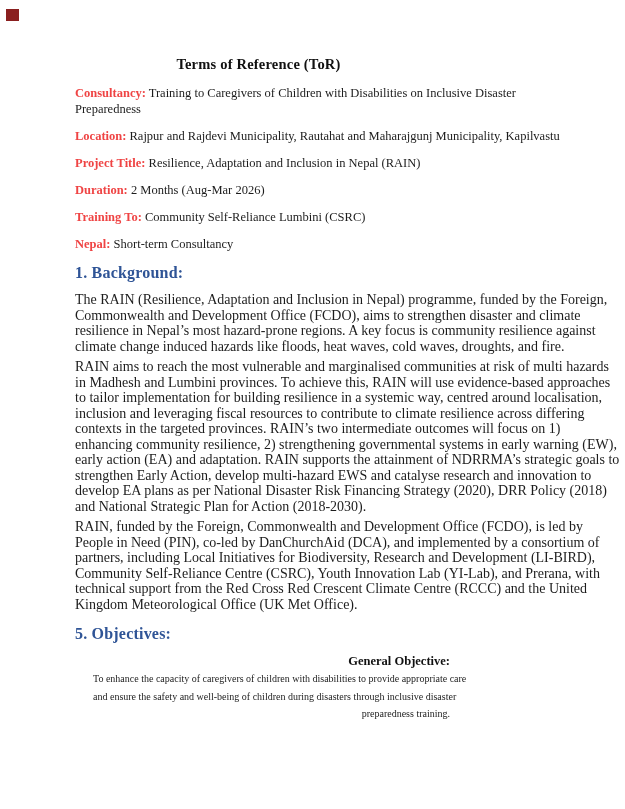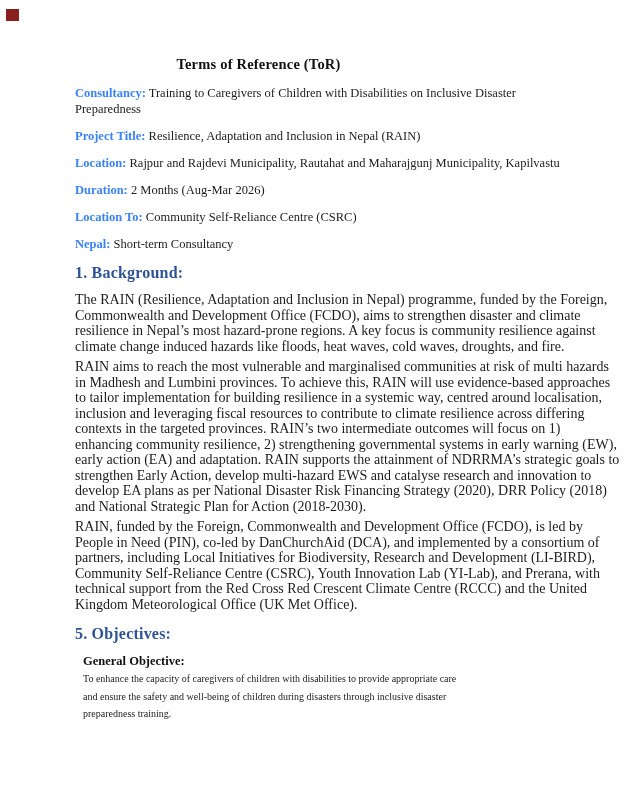--- a/index.html
+++ b/index.html
@@ -40,42 +40,43 @@
     letter-spacing: 0.2px;
   }
   .field {
     font-size: 12.5px;
     line-height: 16px;
     margin: 0 0 11px 0;
     white-space: pre;
   }
   .field .field-label {
     font-weight: bold;
-    color: #3b82f6;
+    color: #ef4444;
   }
   .section-heading {
     color: #2F5496;
     font-size: 16px;
     line-height: 20px;
     font-weight: bold;
     margin: 9px 0 9px 0;
     letter-spacing: 0.2px;
   }
   .section-heading.objectives {
     margin-top: 12px;
   }
   .para {
     font-size: 14px;
     line-height: 15.5px;
     margin: 0 0 5px 0;
     white-space: pre;
   }
   .objective-block {
-    margin-left: 8px;
+    margin-left: 18px;
     margin-top: 9px;
+    text-align: right;
   }
   .objective-label {
     font-size: 12.5px;
     line-height: 17px;
     font-weight: bold;
     margin: 0;
     color: #111111;
   }
   .objective-text {
     font-size: 10px;
@@ -89,24 +90,24 @@
 
 <div class="page">
 
   <div class="corner-marker"></div>
 
   <h1 class="doc-title">Terms of Reference (ToR)</h1>
 
   <div>
     <p class="field"><span class="field-label">Consultancy:</span><span class="field-value"> Training to Caregivers of Children with Disabilities on Inclusive Disaster
 Preparedness</span></p>
+    <p class="field"><span class="field-label">Location:</span><span class="field-value"> Rajpur and Rajdevi Municipality, Rautahat and Maharajgunj Municipality, Kapilvastu</span></p>
     <p class="field"><span class="field-label">Project Title:</span><span class="field-value"> Resilience, Adaptation and Inclusion in Nepal (RAIN)</span></p>
-    <p class="field"><span class="field-label">Location:</span><span class="field-value"> Rajpur and Rajdevi Municipality, Rautahat and Maharajgunj Municipality, Kapilvastu</span></p>
     <p class="field"><span class="field-label">Duration:</span><span class="field-value"> 2 Months (Aug-Mar 2026)</span></p>
-    <p class="field"><span class="field-label">Location To:</span><span class="field-value"> Community Self-Reliance Centre (CSRC)</span></p>
+    <p class="field"><span class="field-label">Training To:</span><span class="field-value"> Community Self-Reliance Lumbini (CSRC)</span></p>
     <p class="field"><span class="field-label">Nepal:</span><span class="field-value"> Short-term Consultancy</span></p>
   </div>
 
   <h2 class="section-heading">1. Background:</h2>
 
   <div>
     <p class="para">The RAIN (Resilience, Adaptation and Inclusion in Nepal) programme, funded by the Foreign,
 Commonwealth and Development Office (FCDO), aims to strengthen disaster and climate
 resilience in Nepal’s most hazard-prone regions. A key focus is community resilience against
 climate change induced hazards like floods, heat waves, cold waves, droughts, and fire.</p>

